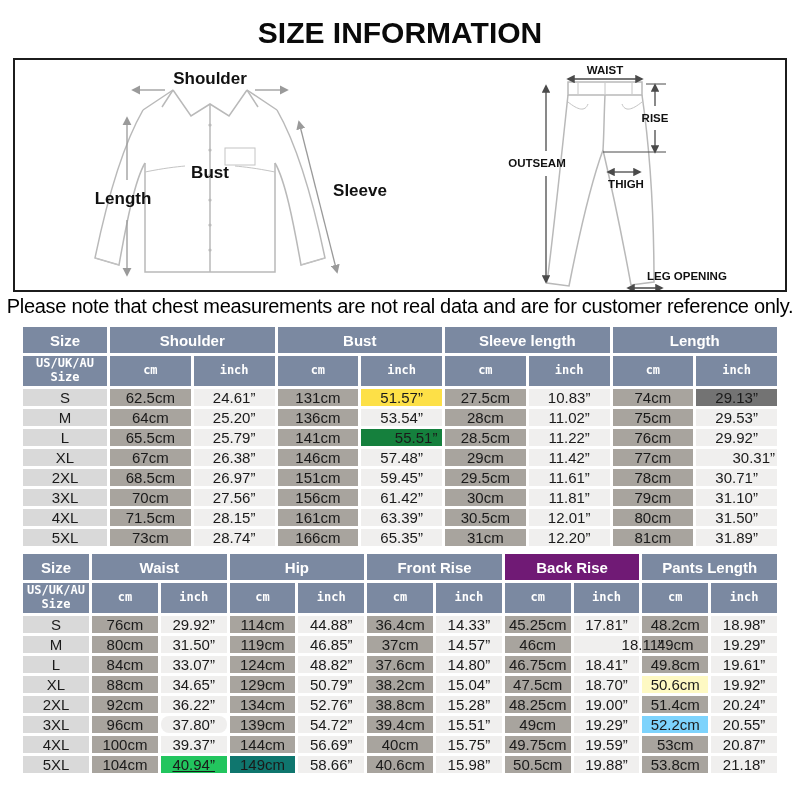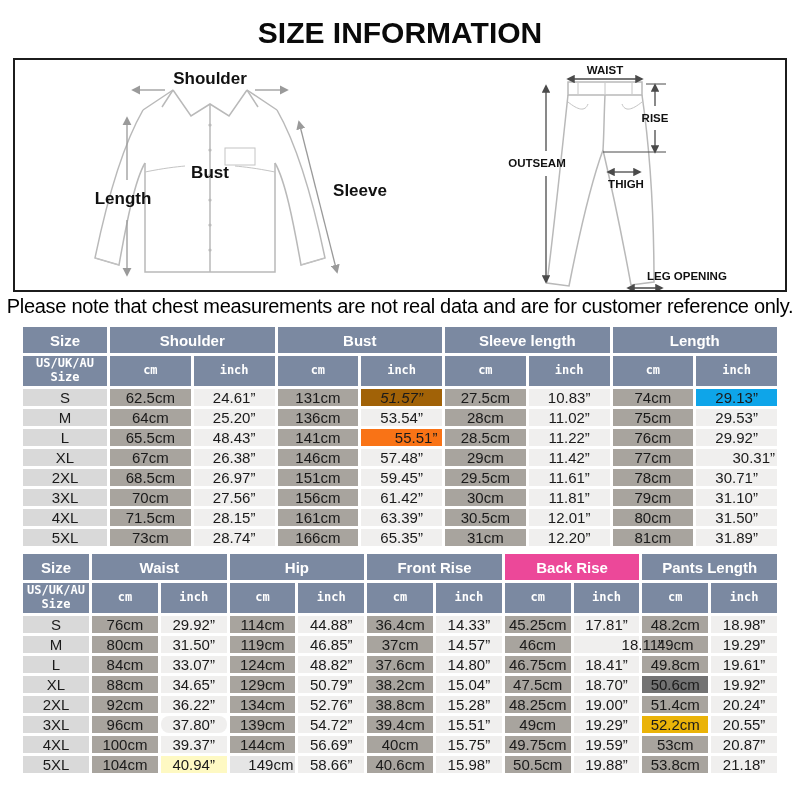--- a/index.html
+++ b/index.html
@@ -174,43 +174,43 @@
           <th class="h-unit" style="background: rgb(123, 137, 161);">cm</th>
           <th class="h-unit" style="background: rgb(123, 137, 161);">inch</th>
         </tr>
       </thead>
       <tbody>
         <tr>
           <td class="c-size" style="background: rgb(217, 217, 217);">S</td>
           <td class="c-cm" style="background: rgb(168, 164, 158);">62.5cm</td>
           <td class="c-inch" style="background: rgb(240, 239, 238);">24.61”</td>
           <td class="c-cm" style="background: rgb(168, 164, 158);">131cm</td>
-          <td class="c-inch" style="background: #a16207; font-style: italic;">51.57”</td>
+          <td class="c-inch" style="background: #fde047;">51.57”</td>
           <td class="c-cm" style="background: rgb(168, 164, 158);">27.5cm</td>
           <td class="c-inch" style="background: rgb(240, 239, 238);">10.83”</td>
           <td class="c-cm" style="background: rgb(168, 164, 158);">74cm</td>
-          <td class="c-inch" style="background: #0ea5e9;">29.13”</td>
+          <td class="c-inch" style="background: #737373;">29.13”</td>
         </tr>
         <tr>
           <td class="c-size" style="background: rgb(217, 217, 217);">M</td>
           <td class="c-cm" style="background: rgb(168, 164, 158);">64cm</td>
           <td class="c-inch" style="background: rgb(240, 239, 238);">25.20”</td>
           <td class="c-cm" style="background: rgb(168, 164, 158);">136cm</td>
           <td class="c-inch" style="background: rgb(240, 239, 238);">53.54”</td>
           <td class="c-cm" style="background: rgb(168, 164, 158);">28cm</td>
           <td class="c-inch" style="background: rgb(240, 239, 238);">11.02”</td>
           <td class="c-cm" style="background: rgb(168, 164, 158);">75cm</td>
           <td class="c-inch" style="background: rgb(240, 239, 238);">29.53”</td>
         </tr>
         <tr>
           <td class="c-size" style="background: rgb(217, 217, 217);">L</td>
           <td class="c-cm" style="background: rgb(168, 164, 158);">65.5cm</td>
-          <td class="c-inch" style="background: rgb(240, 239, 238);">48.43”</td>
+          <td class="c-inch" style="background: rgb(240, 239, 238);">25.79”</td>
           <td class="c-cm" style="background: rgb(168, 164, 158);">141cm</td>
-          <td class="c-inch" style="background: #f97316; padding-left: 31px;">55.51”</td>
+          <td class="c-inch" style="background: #15803d; padding-left: 31px;">55.51”</td>
           <td class="c-cm" style="background: rgb(168, 164, 158);">28.5cm</td>
           <td class="c-inch" style="background: rgb(240, 239, 238);">11.22”</td>
           <td class="c-cm" style="background: rgb(168, 164, 158);">76cm</td>
           <td class="c-inch" style="background: rgb(240, 239, 238);">29.92”</td>
         </tr>
         <tr>
           <td class="c-size" style="background: rgb(217, 217, 217);">XL</td>
           <td class="c-cm" style="background: rgb(168, 164, 158);">67cm</td>
           <td class="c-inch" style="background: rgb(240, 239, 238);">26.38”</td>
           <td class="c-cm" style="background: rgb(168, 164, 158);">146cm</td>
@@ -282,21 +282,21 @@
         <col>
         <col>
         <col>
       </colgroup>
       <thead>
         <tr>
           <th class="h-size" style="background: rgb(123, 137, 161);">Size</th>
           <th class="h-group" colspan="2" style="background: rgb(123, 137, 161);">Waist</th>
           <th class="h-group" colspan="2" style="background: rgb(123, 137, 161);">Hip</th>
           <th class="h-group" colspan="2" style="background: rgb(123, 137, 161);">Front Rise</th>
-          <th class="h-group" colspan="2" style="background: #ec4899;">Back Rise</th>
+          <th class="h-group" colspan="2" style="background: #701a75;">Back Rise</th>
           <th class="h-group" colspan="2" style="background: rgb(123, 137, 161);">Pants Length</th>
         </tr>
         <tr>
           <th class="h-sub" style="background: rgb(123, 137, 161);">US/UK/AU Size</th>
           <th class="h-unit" style="background: rgb(123, 137, 161);">cm</th>
           <th class="h-unit" style="background: rgb(123, 137, 161);">inch</th>
           <th class="h-unit" style="background: rgb(123, 137, 161);">cm</th>
           <th class="h-unit" style="background: rgb(123, 137, 161);">inch</th>
           <th class="h-unit" style="background: rgb(123, 137, 161);">cm</th>
           <th class="h-unit" style="background: rgb(123, 137, 161);">inch</th>
@@ -349,21 +349,21 @@
         <tr>
           <td class="c-size" style="background: rgb(217, 217, 217);">XL</td>
           <td class="c-cm" style="background: rgb(168, 164, 158);">88cm</td>
           <td class="c-inch" style="background: rgb(240, 239, 238);">34.65”</td>
           <td class="c-cm" style="background: rgb(168, 164, 158);">129cm</td>
           <td class="c-inch" style="background: rgb(240, 239, 238);">50.79”</td>
           <td class="c-cm" style="background: rgb(168, 164, 158);">38.2cm</td>
           <td class="c-inch" style="background: rgb(240, 239, 238); text-align: center;">15.04”</td>
           <td class="c-cm" style="background: rgb(168, 164, 158);">47.5cm</td>
           <td class="c-inch" style="background: rgb(240, 239, 238);">18.70”</td>
-          <td class="c-cm" style="background: #737373; text-align: center;">50.6cm</td>
+          <td class="c-cm" style="background: #fef9c3; text-align: center;">50.6cm</td>
           <td class="c-inch" style="background: rgb(240, 239, 238);">19.92”</td>
         </tr>
         <tr>
           <td class="c-size" style="background: rgb(217, 217, 217);">2XL</td>
           <td class="c-cm" style="background: rgb(168, 164, 158);">92cm</td>
           <td class="c-inch" style="background: rgb(240, 239, 238);">36.22”</td>
           <td class="c-cm" style="background: rgb(168, 164, 158);">134cm</td>
           <td class="c-inch" style="background: rgb(240, 239, 238);">52.76”</td>
           <td class="c-cm" style="background: rgb(168, 164, 158);">38.8cm</td>
           <td class="c-inch" style="background: rgb(240, 239, 238);">15.28”</td>
@@ -375,41 +375,41 @@
         <tr>
           <td class="c-size" style="background: rgb(217, 217, 217);">3XL</td>
           <td class="c-cm" style="background: rgb(168, 164, 158);">96cm</td>
           <td class="c-inch" style="background: rgb(240, 239, 238); border-radius: 8px;">37.80”</td>
           <td class="c-cm" style="background: rgb(168, 164, 158);">139cm</td>
           <td class="c-inch" style="background: rgb(240, 239, 238);">54.72”</td>
           <td class="c-cm" style="background: rgb(168, 164, 158);">39.4cm</td>
           <td class="c-inch" style="background: rgb(240, 239, 238);">15.51”</td>
           <td class="c-cm" style="background: rgb(168, 164, 158);">49cm</td>
           <td class="c-inch" style="background: rgb(240, 239, 238);">19.29”</td>
-          <td class="c-cm" style="background: #eab308;">52.2cm</td>
+          <td class="c-cm" style="background: #7dd3fc;">52.2cm</td>
           <td class="c-inch" style="background: rgb(240, 239, 238);">20.55”</td>
         </tr>
         <tr>
           <td class="c-size" style="background: rgb(217, 217, 217);">4XL</td>
           <td class="c-cm" style="background: rgb(168, 164, 158);">100cm</td>
           <td class="c-inch" style="background: rgb(240, 239, 238);">39.37”</td>
           <td class="c-cm" style="background: rgb(168, 164, 158);">144cm</td>
           <td class="c-inch" style="background: rgb(240, 239, 238);">56.69”</td>
           <td class="c-cm" style="background: rgb(168, 164, 158);">40cm</td>
           <td class="c-inch" style="background: rgb(240, 239, 238);">15.75”</td>
           <td class="c-cm" style="background: rgb(168, 164, 158);">49.75cm</td>
           <td class="c-inch" style="background: rgb(240, 239, 238);">19.59”</td>
           <td class="c-cm" style="background: rgb(168, 164, 158);">53cm</td>
           <td class="c-inch" style="background: rgb(240, 239, 238);">20.87”</td>
         </tr>
         <tr>
           <td class="c-size" style="background: rgb(217, 217, 217);">5XL</td>
           <td class="c-cm" style="background: rgb(168, 164, 158);">104cm</td>
-          <td class="c-inch" style="background: #fef9c3;">40.94”</td>
-          <td class="c-cm" style="background: #e5e5e5; text-align: right;">149cm</td>
+          <td class="c-inch" style="background: #22c55e; text-decoration: underline;">40.94”</td>
+          <td class="c-cm" style="background: #0f766e;">149cm</td>
           <td class="c-inch" style="background: rgb(240, 239, 238);">58.66”</td>
           <td class="c-cm" style="background: rgb(168, 164, 158);">40.6cm</td>
           <td class="c-inch" style="background: rgb(240, 239, 238);">15.98”</td>
           <td class="c-cm" style="background: rgb(168, 164, 158);">50.5cm</td>
           <td class="c-inch" style="background: rgb(240, 239, 238);">19.88”</td>
           <td class="c-cm" style="background: rgb(168, 164, 158);">53.8cm</td>
           <td class="c-inch" style="background: rgb(240, 239, 238);">21.18”</td>
         </tr>
       </tbody>
     </table>

